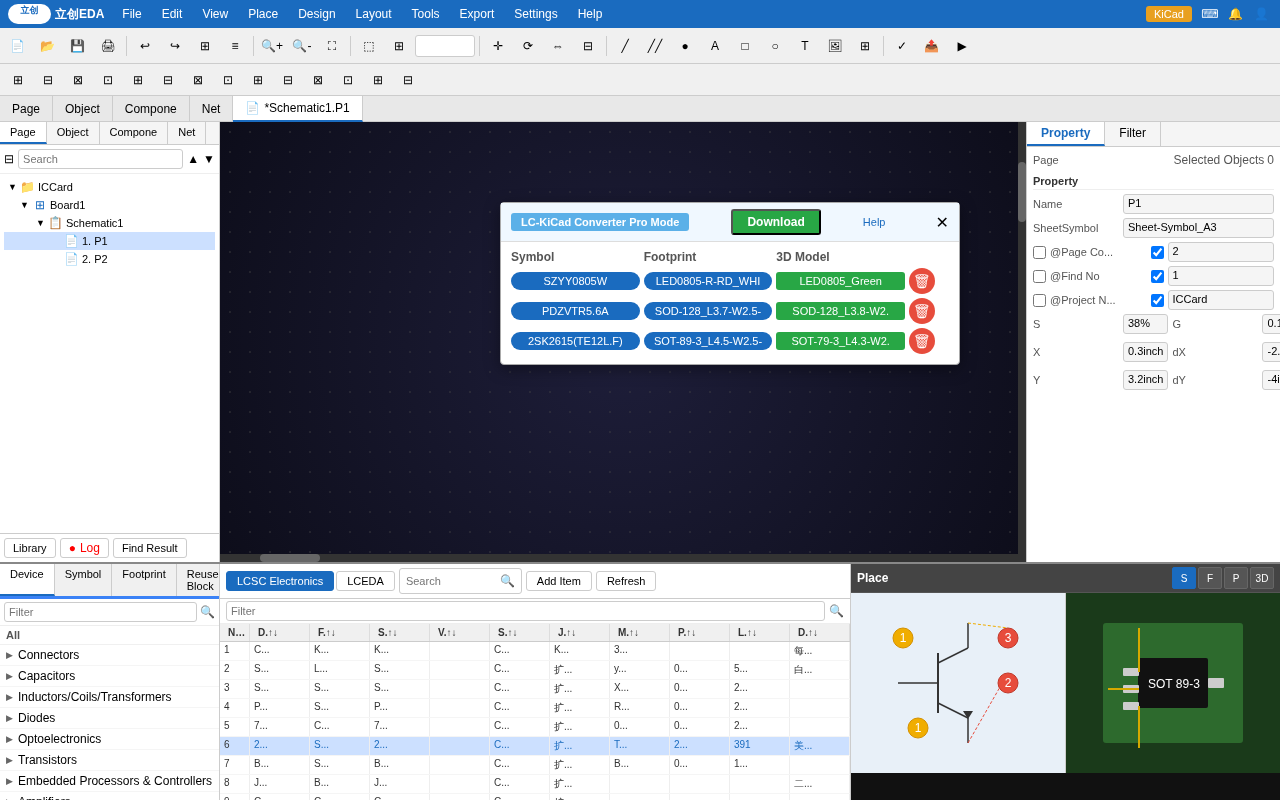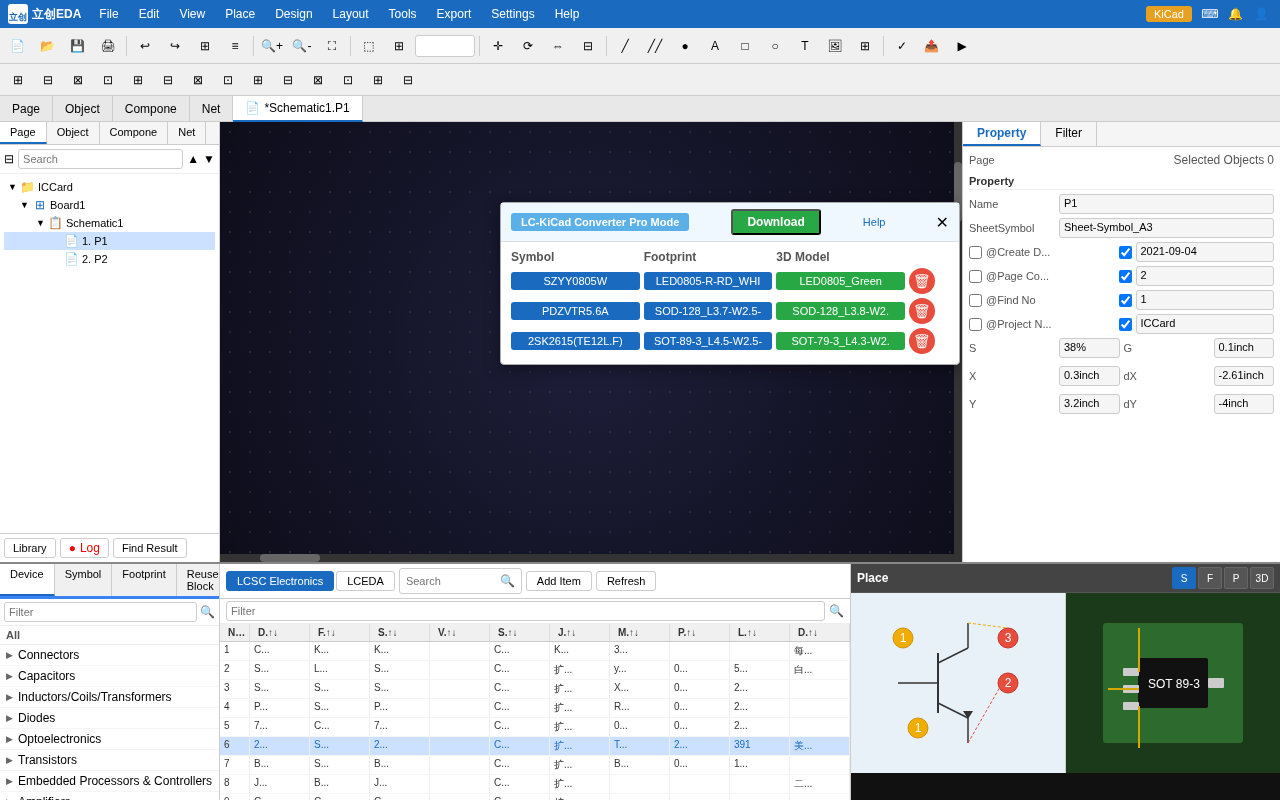--- a/index.html
+++ b/index.html
@@ -3,21 +3,21 @@
   <meta charset="utf-8">
   <style>
     * { box-sizing: border-box; margin: 0; padding: 0; font-family: 'Segoe UI', Arial, sans-serif; font-size: 12px; }
     body { width: 1280px; height: 800px; overflow: hidden; background: #2b2b2b; }
 
     
     .menu-bar {
       display: flex; align-items: center; background: #1a6bbf; height: 28px; color: white;
     }
     .menu-bar .logo { display: flex; align-items: center; padding: 0 8px; font-weight: bold; font-size: 13px; gap: 4px; }
-    .menu-bar .logo-icon { width: 20px; height: 20px; background: white; border-radius: 3px; display: flex; align-items: flex-end; justify-content: center; }
+    .menu-bar .logo-icon { width: 43px; height: 20px; background: white; border-radius: 10px; display: flex; align-items: flex-start; justify-content: center; }
     .menu-bar .logo-icon span { color: #1a6bbf; font-size: 9px; font-weight: bold; }
     .menu-item { padding: 0 10px; height: 28px; display: flex; align-items: center; cursor: pointer; }
     .kicad-badge { background: #e8a020; color: white; padding: 2px 8px; border-radius: 3px; margin-left: auto; margin-right: 8px; font-size: 11px; }
     .menu-icons { display: flex; align-items: center; gap: 6px; margin-right: 8px; }
     .menu-icon-btn { width: 20px; height: 20px; display: flex; align-items: center; justify-content: center; cursor: pointer; color: white; }
 
     
     .toolbar { display: flex; align-items: center; background: #f0f0f0; height: 36px; border-bottom: 1px solid #ccc; padding: 0 4px; gap: 2px; }
     .tb-btn { width: 28px; height: 28px; display: flex; align-items: center; justify-content: center; cursor: pointer; border: 1px solid transparent; border-radius: 3px; background: transparent; }
     .tb-sep { width: 1px; height: 20px; background: #ccc; margin: 0 2px; }
@@ -57,26 +57,26 @@
 
     
     .dialog { position: absolute; top: 80px; left: 280px; width: 460px; background: white; border: 1px solid #aaa; border-radius: 4px; box-shadow: 0 4px 16px rgba(0,0,0,0.4); z-index: 100; }
     .dialog-top { display: flex; align-items: center; justify-content: space-between; padding: 6px 10px; background: #f0f8ff; border-bottom: 1px solid #ddd; }
     .dialog-mode { background: #5bb0e8; color: white; padding: 3px 10px; border-radius: 3px; font-size: 11px; font-weight: bold; }
     .dialog-download { background: #28a745; color: white; padding: 4px 14px; border-radius: 3px; cursor: pointer; font-size: 12px; font-weight: bold; }
     .dialog-help { color: #1a6bbf; font-size: 11px; cursor: pointer; }
     .dialog-cols { display: grid; grid-template-columns: 1fr 1fr 1fr 40px; gap: 4px; padding: 8px 10px 4px; font-size: 11px; color: #555; font-weight: bold; }
     .dialog-rows { padding: 0 10px 10px; display: flex; flex-direction: column; gap: 4px; }
     .dialog-row { display: grid; grid-template-columns: 1fr 1fr 1fr 40px; gap: 4px; align-items: center; }
-    .tag-blue { background: #1a6bbf; color: white; padding: 3px 8px; border-radius: 3px; font-size: 11px; text-align: center; }
+    .tag-blue { background: #1a6bbf; color: white; padding: 3px 8px; border-radius: 9px; font-size: 11px; text-align: center; }
     .tag-green { background: #28a745; color: white; padding: 3px 8px; border-radius: 3px; font-size: 11px; text-align: center; }
     .tag-del { background: #e74c3c; color: white; width: 26px; height: 26px; border-radius: 50%; display: flex; align-items: center; justify-content: center; cursor: pointer; font-size: 14px; }
 
     
-    .right-panel { width: 318px; border-left: 1px solid #ccc; background: white; display: flex; flex-direction: column; }
+    .right-panel { width: 254px; border-left: 1px solid #ccc; background: white; display: flex; flex-direction: column; }
     .right-tabs { display: flex; border-bottom: 1px solid #ccc; background: #f5f5f5; }
     .right-tab { padding: 4px 14px; cursor: pointer; font-size: 12px; border-right: 1px solid #ccc; }
     .right-tab.active { background: white; font-weight: bold; color: #1a6bbf; border-bottom: 2px solid #1a6bbf; }
     .right-content { flex: 1; overflow-y: auto; padding: 6px; }
     .prop-section { margin-bottom: 4px; }
     .prop-header { font-size: 11px; font-weight: bold; color: #333; padding: 2px 0; border-bottom: 1px solid #eee; margin-bottom: 4px; }
     .prop-row { display: flex; align-items: center; margin-bottom: 4px; }
     .prop-label { width: 90px; font-size: 11px; color: #555; flex-shrink: 0; }
     .prop-value { flex: 1; border: 1px solid #ccc; border-radius: 3px; padding: 2px 4px; font-size: 11px; background: white; min-height: 20px; }
     .prop-value.gray { background: #f5f5f5; }
@@ -374,26 +374,20 @@
         <div class="prop-row">
           <span class="prop-label">Name</span>
           <div class="prop-value gray">P1</div>
         </div>
 
         <div class="prop-row">
           <span class="prop-label">SheetSymbol</span>
           <div class="prop-value gray">Sheet-Symbol_A3</div>
         </div>
 
-        <div class="prop-checkbox-row">
-          <input type="checkbox" style="">
-          <span class="prop-checkbox-label">@Create D...</span>
-          <input type="checkbox" checked="" style="">
-          <div class="prop-value gray" style="flex:1;">2021-09-04</div>
-        </div>
 
         <div class="prop-checkbox-row">
           <input type="checkbox" style="">
           <span class="prop-checkbox-label">@Page Co...</span>
           <input type="checkbox" checked="" style="">
           <div class="prop-value gray" style="flex:1;">2</div>
         </div>
 
         <div class="prop-checkbox-row">
           <input type="checkbox" style="">

